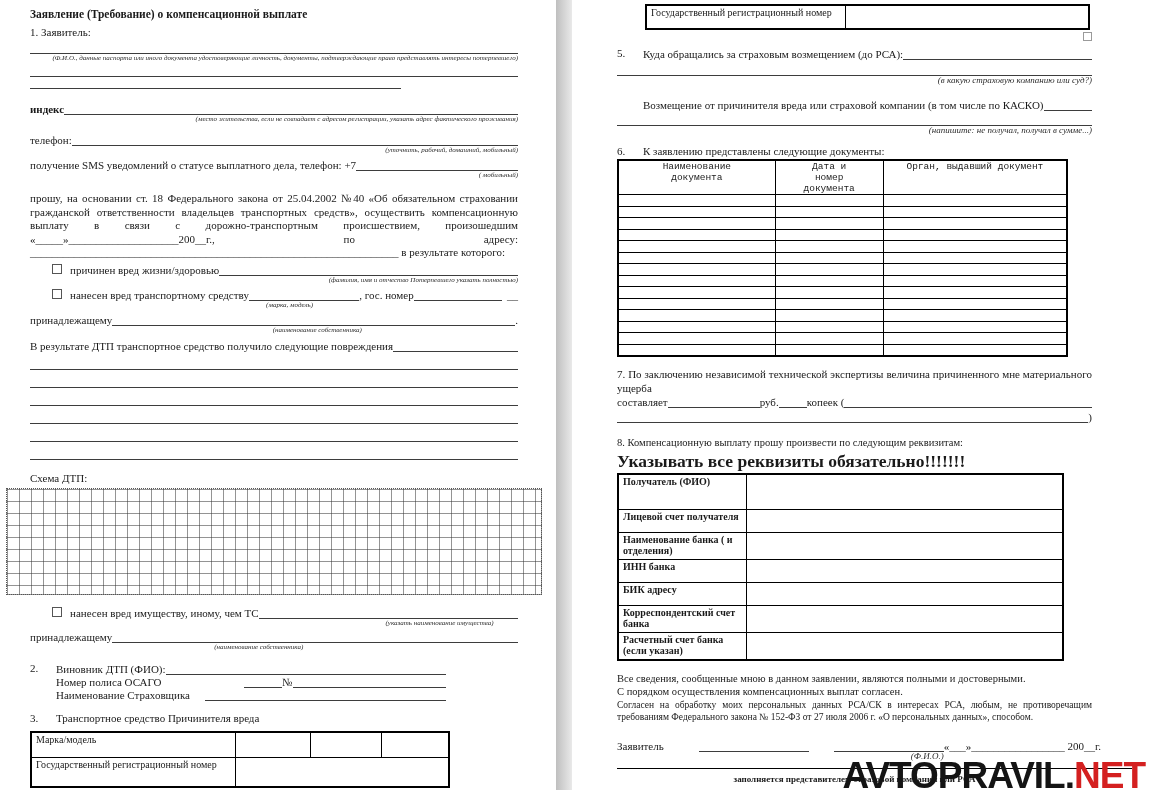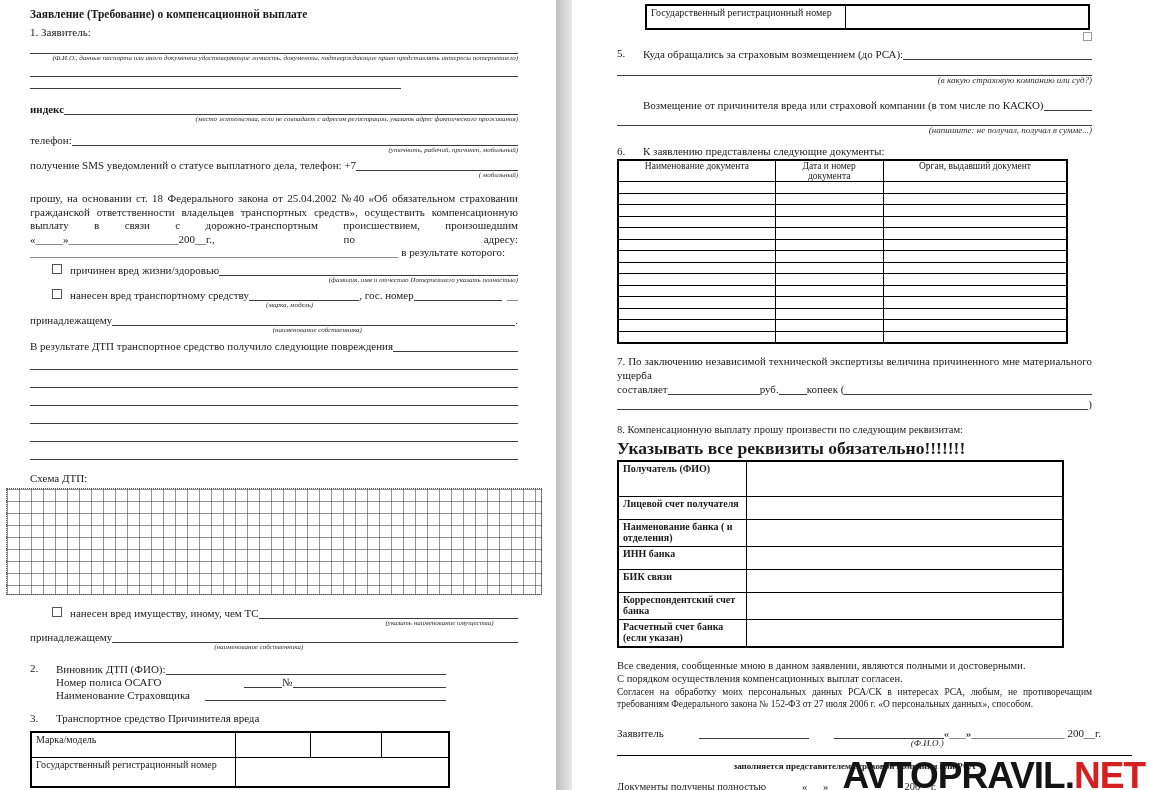--- a/index.html
+++ b/index.html
@@ -36,21 +36,21 @@
   .veh-table .lblcell{width:49%;}
   .veh-table .c2{width:18%;}.veh-table .c3{width:17%;}.veh-table .c4{width:16%;}
 
   .reg-table{width:calc(100% - 30px);margin-left:28px;}
   .reg-table td{height:20px;}
   .reg-table .lblcell{width:45%;}
   .mini-cb-row{display:flex;justify-content:flex-end;margin-top:2px;}
   .mini-cb{width:7px;height:7px;border:1px solid #9a9a9a;}
 
   .docs-table{width:95%;margin-top:2px;}
-  .docs-table th{font-size:9.5px;text-align:center;height:13px;padding:0 20px;}
+  .docs-table th{font-size:9.5px;text-align:center;height:13px;padding:0 20px;font-family:Liberation Mono, monospace;}
   .docs-table td{height:10.5px;padding:0 2px;}
   .docs-table .dc1{width:35%;}.docs-table .dc2{width:24%;}.docs-table .dc3{width:41%;}
 
   .bank-table{width:94%;}
   .bank-table .lblcell{width:29%;font-weight:bold;font-size:10px;}
   .bank-table .r1 td{height:32px;}
   .bank-table .r2 td{height:20px;}
   .bank-table .r3 td{height:24px;}
   .bank-table .r4 td{height:20px;}
   .bank-table .r5 td{height:20px;}
@@ -94,21 +94,21 @@
   <div class="row" style="margin-top:2px;">
     <span class="lbl bold">индекс</span>
     <span class="fl"></span>
   </div>
   <div class="cap">(место жительства, если не совпадает с адресом регистрации, указать адрес фактического проживания)</div>
 
   <div class="row" style="margin-top:9px;">
     <span class="lbl">телефон:</span>
     <span class="fl"></span>
   </div>
-  <div class="cap">(уточнить, рабочий, причинен, мобильный)</div>
+  <div class="cap">(уточнить, рабочий, домашний, мобильный)</div>
 
   <div class="row" style="margin-top:3px;">
     <span class="lbl">получение SMS уведомлений о статусе выплатного дела, телефон: +7</span>
     <span class="fl"></span>
   </div>
   <div class="cap" style="margin-left:62%;width:38%;">( мобильный)</div>
 
   <p class="para" style="margin-top:12px;">прошу, на основании ст. 18 Федерального закона от 25.04.2002 №40 «Об обязательном страховании гражданской ответственности владельцев транспортных средств», осуществить компенсационную выплату в связи с дорожно-транспортным происшествием, произошедшим «_____»____________________200__г., по адресу: ___________________________________________________________________ в результате которого:</p>
 
   <div class="row" style="margin-top:3px;">
@@ -350,21 +350,21 @@
     </tr>
     <tr class="r3">
       <td class="lblcell">Наименование банка ( и отделения)</td>
       <td></td>
     </tr>
     <tr class="r4">
       <td class="lblcell">ИНН банка</td>
       <td></td>
     </tr>
     <tr class="r5">
-      <td class="lblcell">БИК связи</td>
+      <td class="lblcell">БИК адресу</td>
       <td></td>
     </tr>
     <tr class="r6">
       <td class="lblcell">Корреспондентский счет банка</td>
       <td></td>
     </tr>
     <tr class="r7">
       <td class="lblcell">Расчетный счет банка (если указан)</td>
       <td></td>
     </tr>

